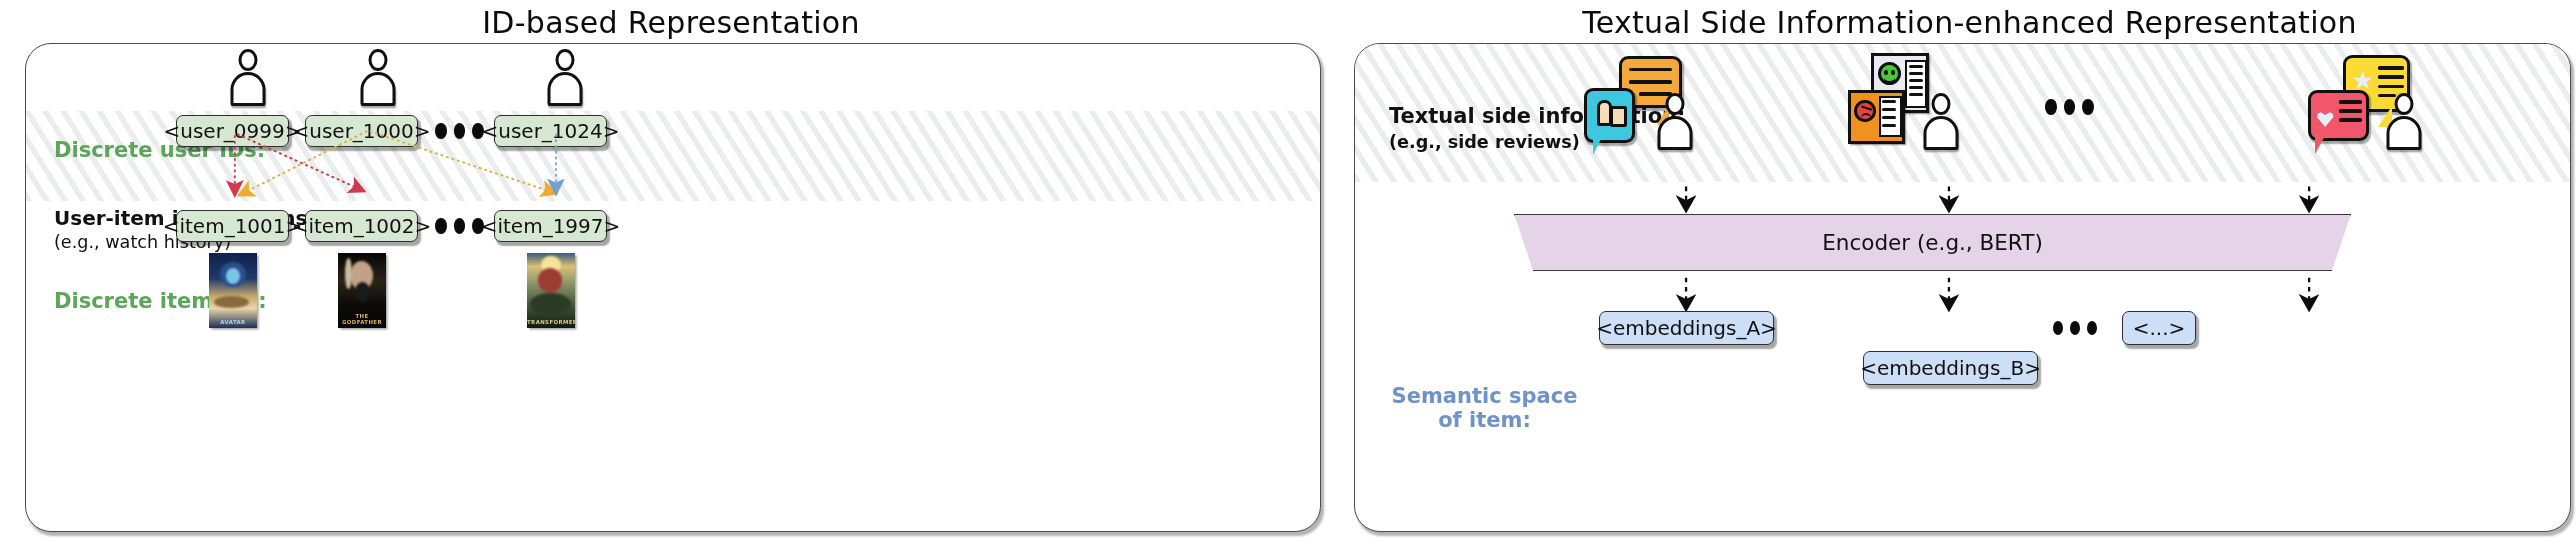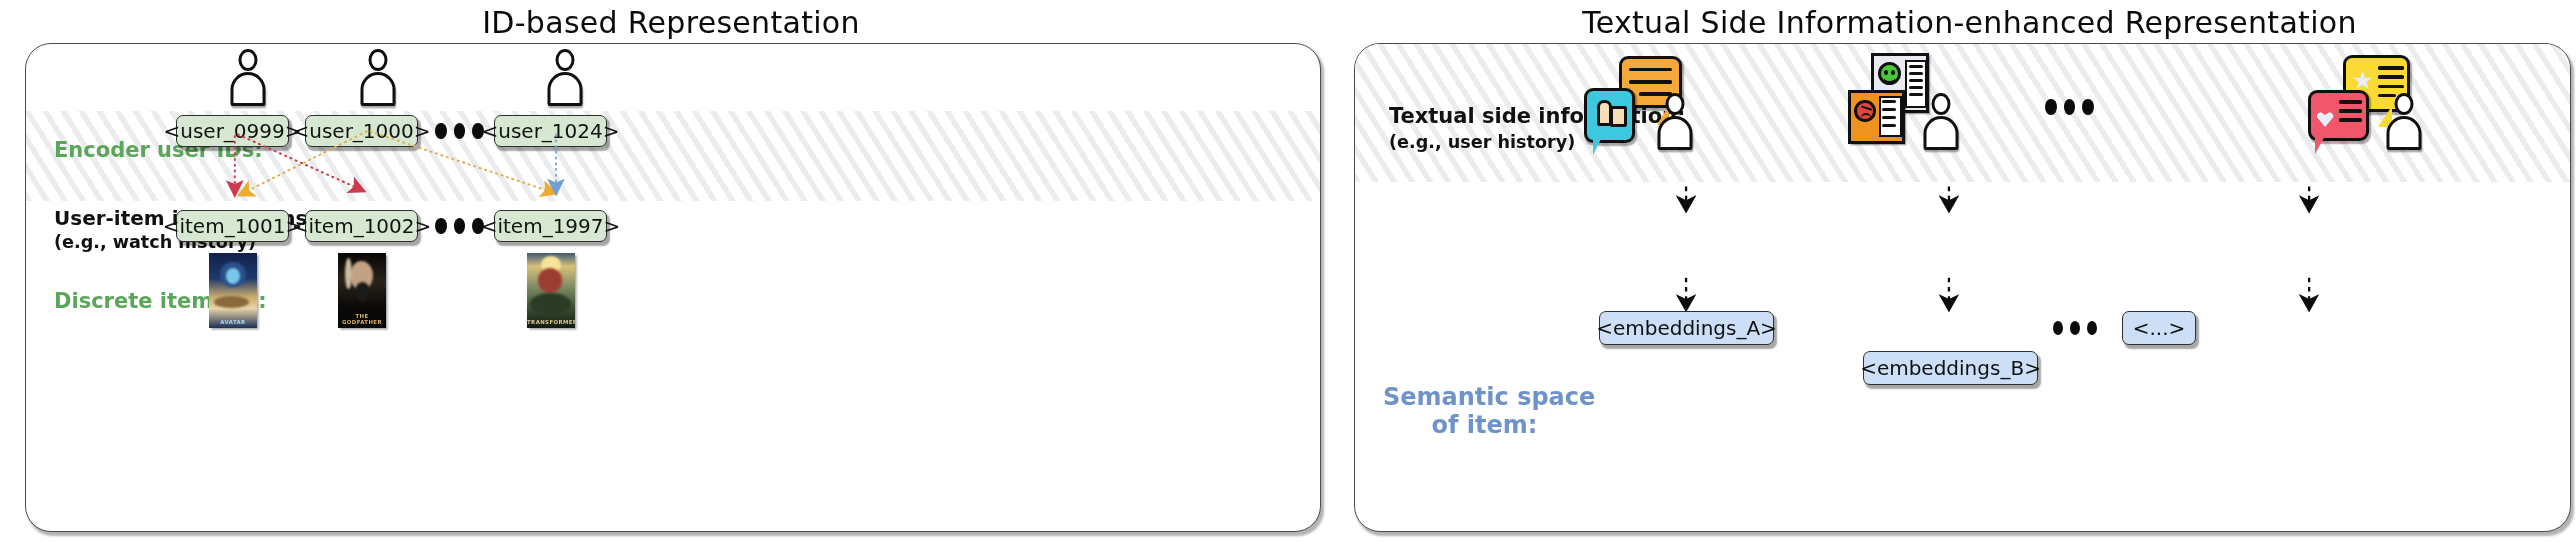--- a/index.html
+++ b/index.html
@@ -54,26 +54,26 @@
   
   .row-label{
     position:absolute;
     font-family:"DejaVu Sans", sans-serif;
     font-weight:bold;
     white-space:nowrap;
     line-height:1.16;
   }
   .lbl-green{color:#5aa75a;font-size:21px;}
   .lbl-black{color:#111111;font-size:20px;}
-  .lbl-blue{color:#6f93c9;font-size:24px;text-align:center;}
+  .lbl-blue{color:#6f93c9;font-size:21px;text-align:center;}
   .lbl-sub{font-size:17.6px;font-weight:bold;color:#111111;}
 
   #label-user-ids{left:28px;top:94px;}
   #label-interactions{left:28px;top:163px;}
-  #label-interactions .lbl-sub{display:block;margin-top:2px;font-weight:bold;}
+  #label-interactions .lbl-sub{display:block;margin-top:2px;font-weight:normal;}
   #label-item-ids{left:28px;top:245px;}
   #label-textual{left:34px;top:60px;width:192px;}
   #label-textual .lbl-sub{display:block;margin-top:3.8px;}
   #label-semantic{left:28px;top:340px;width:203px;}
 
   
   .person{position:absolute;}
   .person .head{
     position:absolute;left:50%;top:0;transform:translateX(-50%);
     width:19px;height:22px;border:3.1px solid #101010;border-radius:50%;
@@ -161,21 +161,21 @@
 
 <div class="stage">
 
   <div class="panel-title" id="title-left">ID-based Representation</div>
   <div class="panel-title" id="title-right">Textual Side Information-enhanced Representation</div>
 
   <div class="panel" id="panel-left">
 
     <div class="hatch" id="hatch-left"></div>
 
-    <div class="row-label lbl-green" id="label-user-ids">Encoder user IDs:</div>
+    <div class="row-label lbl-green" id="label-user-ids">Discrete user IDs:</div>
 
     <div class="row-label" id="label-interactions">
       <span class="lbl-black">User-item interactions:</span>
       <span class="lbl-sub">(e.g., watch history)</span>
     </div>
 
     <div class="row-label lbl-green" id="label-item-ids">Discrete item IDs:</div>
 
     <div class="person" style="left:201px;top:4.6px;width:41px;height:58px;">
       <div class="head"></div>
@@ -251,21 +251,21 @@
       <div class="cap">TRANSFORMERS</div>
     </div>
   </div>
 
   <div class="panel" id="panel-right">
 
     <div class="hatch" id="hatch-right"></div>
 
     <div class="row-label" id="label-textual">
       <span class="lbl-black" style="font-size:21px;">Textual side information:</span>
-      <span class="lbl-sub">(e.g., user history)</span>
+      <span class="lbl-sub">(e.g., side reviews)</span>
     </div>
 
     <div class="row-label lbl-blue" id="label-semantic">
       <span>Semantic space</span><br>
       <span>of item:</span>
     </div>
 
     <div class="cluster" style="left:224px;top:9.2px;">
       <div class="bub" style="left:40px;top:3.1px;width:63px;height:52px;background:#f5a93a;">
         <div class="line" style="left:7px;top:8.4px;width:43px;height:3.8px;"></div>
@@ -356,20 +356,21 @@
       </defs>
       <path d="M432,186 L432,208" stroke="#0d0d0d" stroke-width="3" fill="none" stroke-dasharray="6 6" marker-end="url(#mk-blk)"></path>
       <path d="M775,186 L775,208" stroke="#0d0d0d" stroke-width="3" fill="none" stroke-dasharray="6 6" marker-end="url(#mk-blk)"></path>
       <path d="M1245,186 L1245,208" stroke="#0d0d0d" stroke-width="3" fill="none" stroke-dasharray="6 6" marker-end="url(#mk-blk)"></path>
 
       <path d="M432,305 L432,337" stroke="#0d0d0d" stroke-width="3" fill="none" stroke-dasharray="6 6" marker-end="url(#mk-blk)"></path>
       <path d="M775,305 L775,337" stroke="#0d0d0d" stroke-width="3" fill="none" stroke-dasharray="6 6" marker-end="url(#mk-blk)"></path>
       <path d="M1245,305 L1245,337" stroke="#0d0d0d" stroke-width="3" fill="none" stroke-dasharray="6 6" marker-end="url(#mk-blk)"></path>
     </svg>
 
+    <div id="encoder" style="left:159px;top:170px;width:837px;height:57px;">Encoder (e.g., BERT)</div>
 
     <div class="chip chip-blue" style="left:244px;top:267px;width:175px;height:34px;">&lt;embeddings_A&gt;</div>
     <div class="chip chip-blue" style="left:508px;top:267px;width:175px;height:34px;margin-top:40px;">&lt;embeddings_B&gt;</div>
     <div class="dots small" style="left:698px;top:277px;">
       <i></i>
         <i></i>
         <i></i>
     </div>
     <div class="chip chip-blue" style="left:767px;top:267px;width:74px;height:34px;">&lt;...&gt;</div>
   </div>

